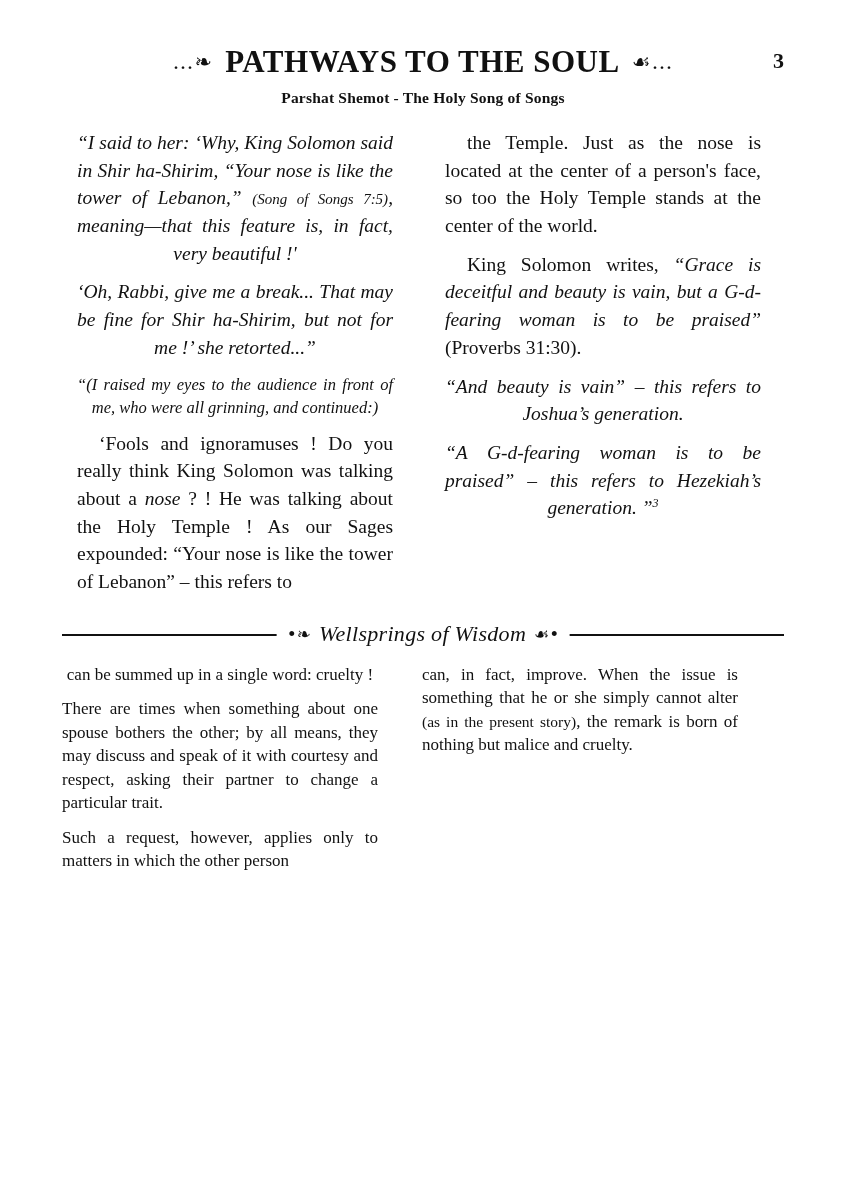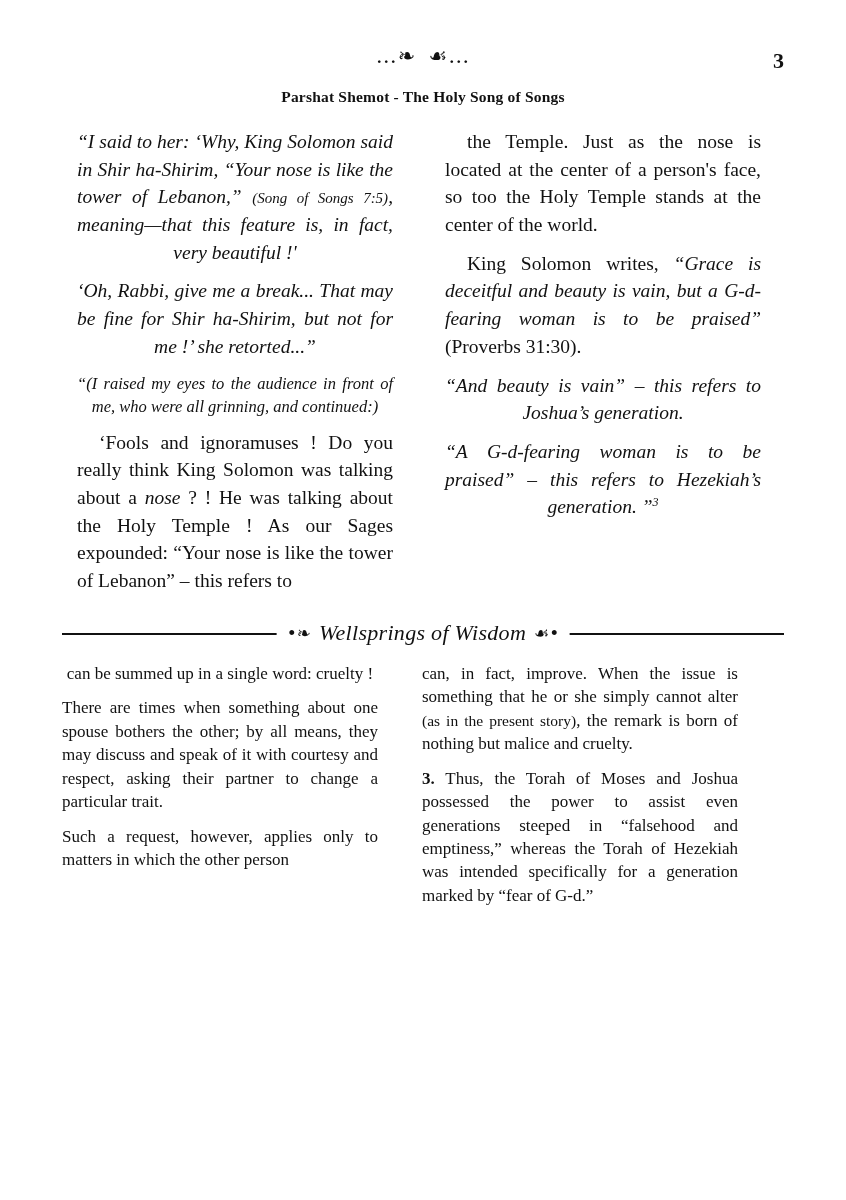--- a/index.html
+++ b/index.html
@@ -50,21 +50,21 @@
     white-space: nowrap;
   }
   .page-number {
     position: absolute;
     right: 0;
     top: 48px;
     font-size: 22px;
     font-weight: bold;
   }
   .subheader {
-    margin-top: 20px;
+    margin-top: 9px;
     text-align: center;
     font-weight: bold;
     font-size: 15.5px;
     letter-spacing: 0.2px;
   }
 
   
   .body-cols {
     display: flex;
     margin-top: 22px;
@@ -172,20 +172,21 @@
   .bold { font-weight: bold; }
 </style>
 </head>
 <body>
 
 <div class="page">
 
   <div class="header">
     <div class="header-line">
       <span class="orn">…❧ </span>
+      <span class="header-title">PATHWAYS TO THE SOUL</span>
       <span class="orn"> ☙…</span>
     </div>
     <div class="page-number">3</div>
     <div class="subheader">Parshat Shemot - The Holy Song of Songs</div>
   </div>
 
   <div class="body-cols">
     <div class="col left" id="main-left">
         <p class="quote-block"><span class="italic">“I said to her: ‘Why, King Solomon said in Shir ha-Shirim, “Your nose is like the tower of Lebanon,” </span><span class="italic smallcite">(Song of Songs 7:5)</span><span class="italic">, meaning—that this feature is, in fact, very beautiful !'</span></p>
         <p class="quote-block"><span class="italic">‘Oh, Rabbi, give me a break... That may be fine for Shir ha-Shirim, but not for me !’ she retorted...”</span></p>
@@ -210,17 +211,16 @@
   </div>
 
   <div class="notes-cols">
     <div class="col left" id="notes-left">
         <p class="note center"><span>can be summed up in a single word:  cruelty !</span></p>
         <p class="note"><span>There are times when something about one spouse bothers the other; by all means, they may discuss and speak of it with courtesy and respect, asking their partner to change a particular trait.</span></p>
         <p class="note"><span>Such a request, however, applies only to matters in which the other person</span></p>
       </div>
     <div class="col right" id="notes-right">
         <p class="note"><span>can, in fact, improve. When the issue is something that he or she simply cannot alter </span><span class="small">(as in the present story)</span><span>, the remark is born of nothing but malice and cruelty.</span></p>
-        <p class="note"><span class="bold">3.</span><span> Thus, the Torah of Moses and Joshua possessed the power to assist even generations steeped in “falsehood and emptiness,” whereas the Torah of Hezekiah was intended specifically for a generation marked by “fear of G-d.”</span></p>
       </div>
   </div>
 
 </div>
 
 </body></html>

